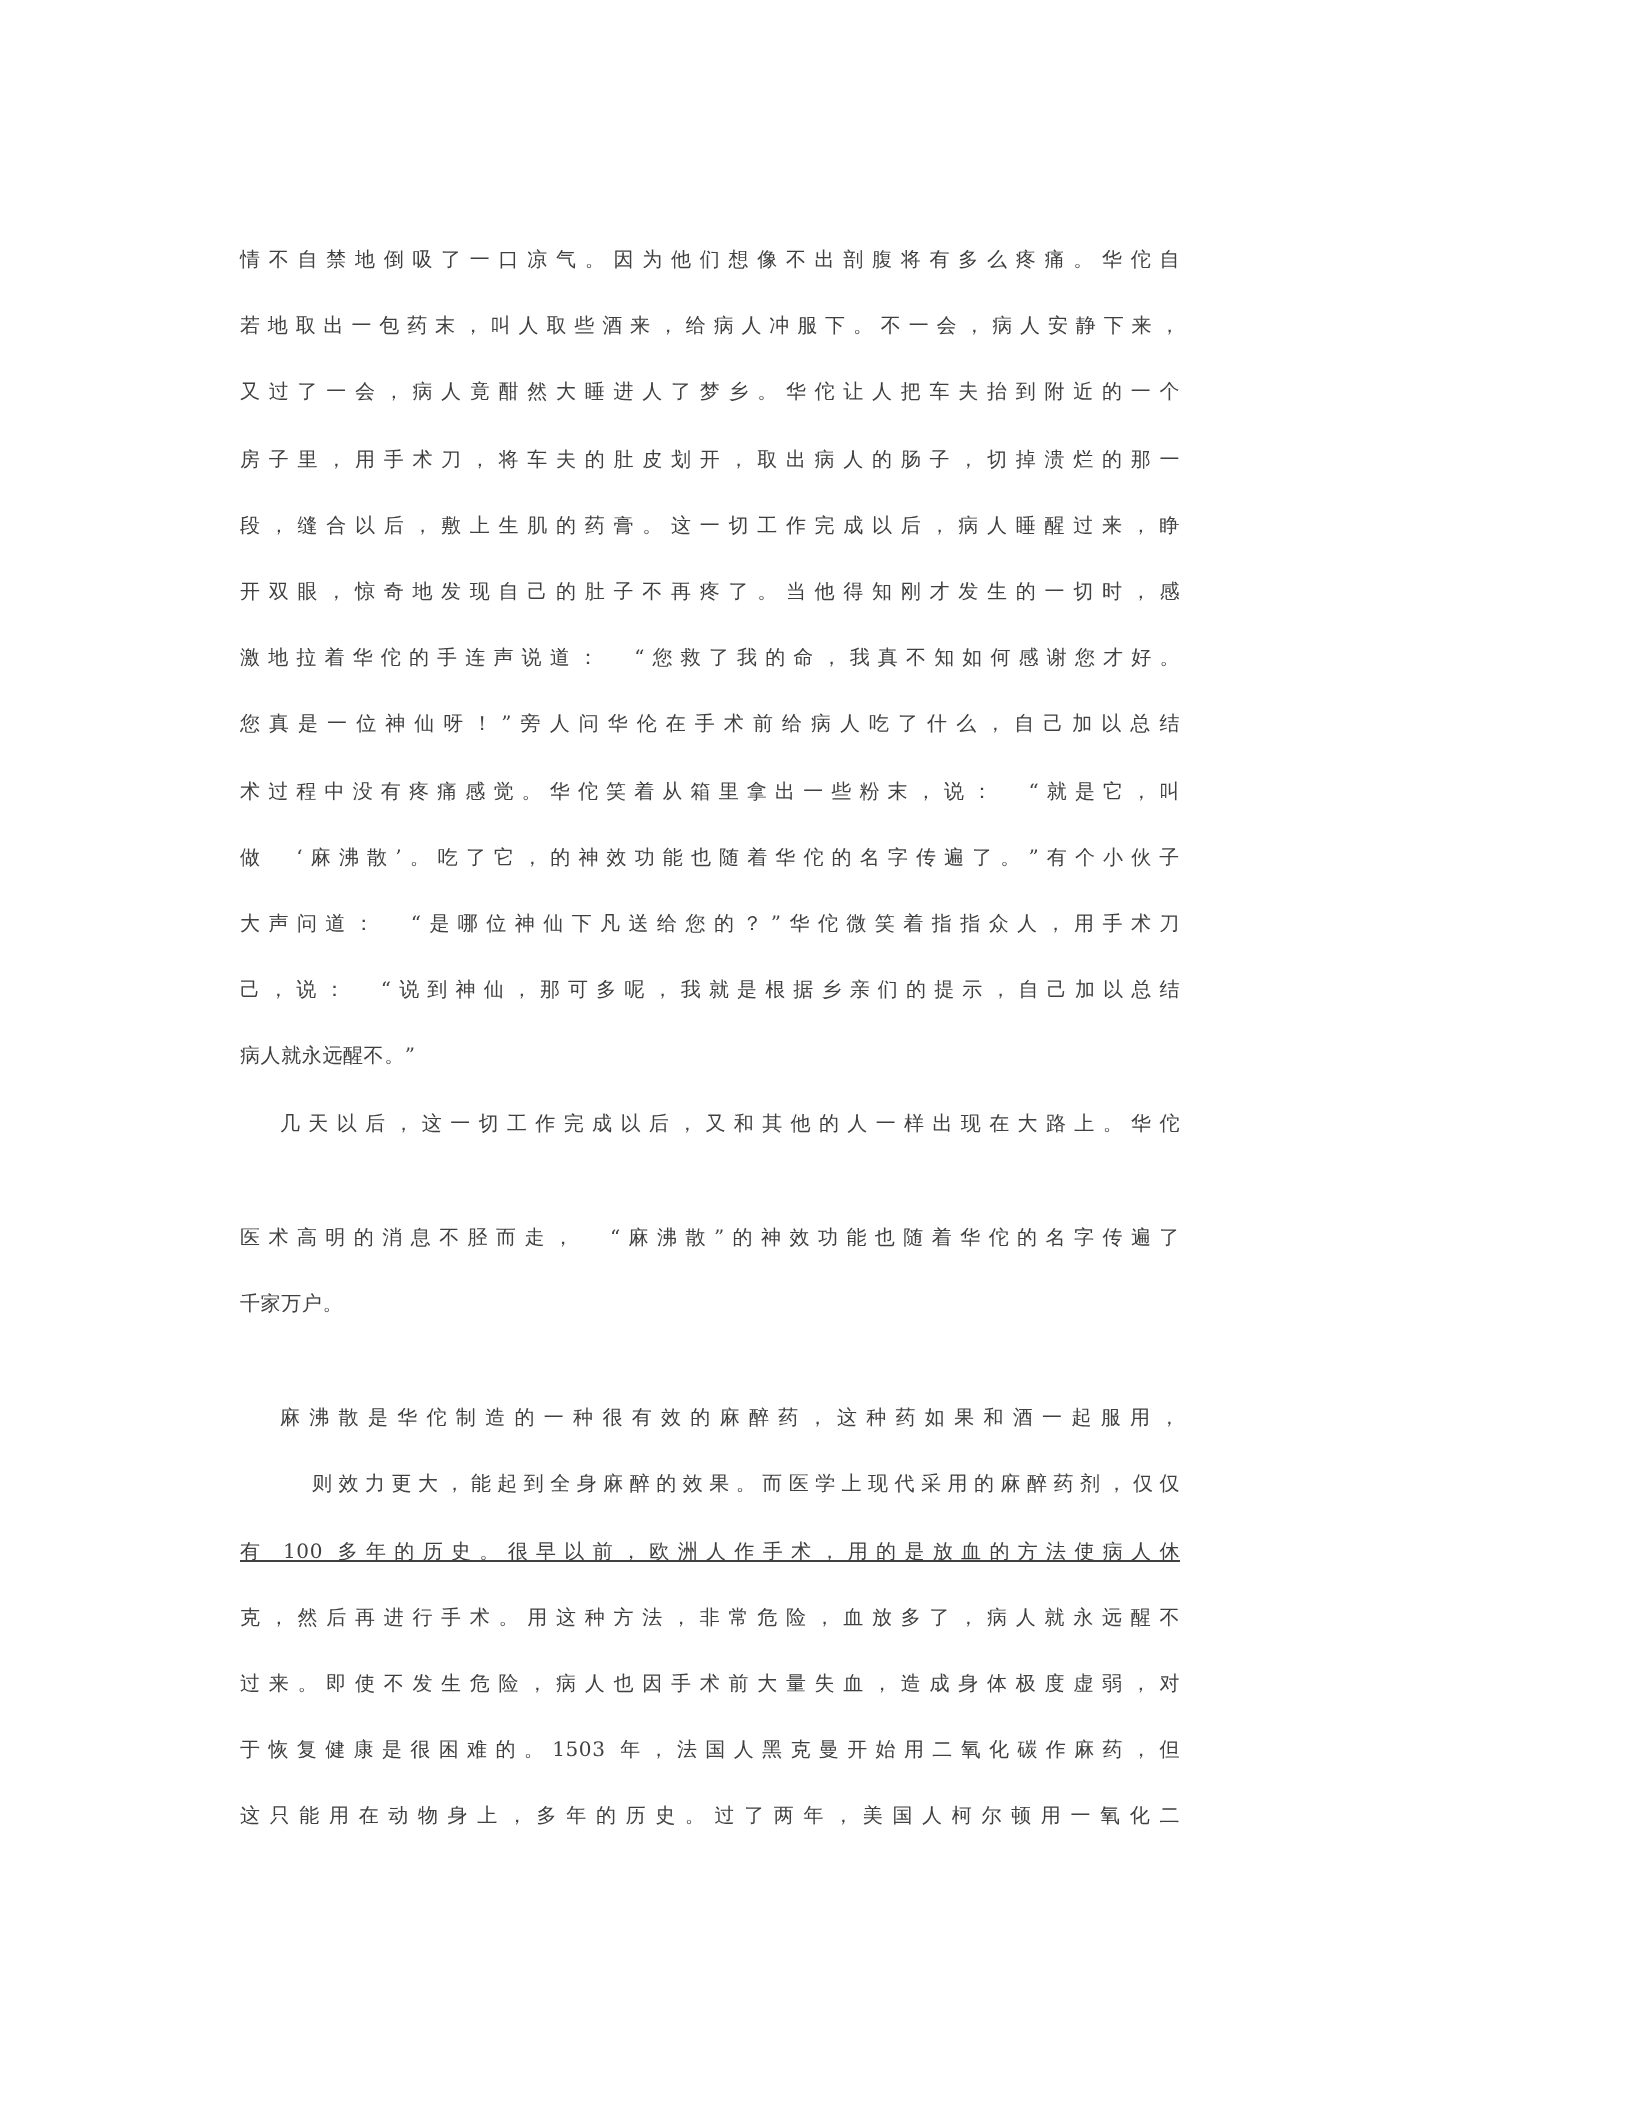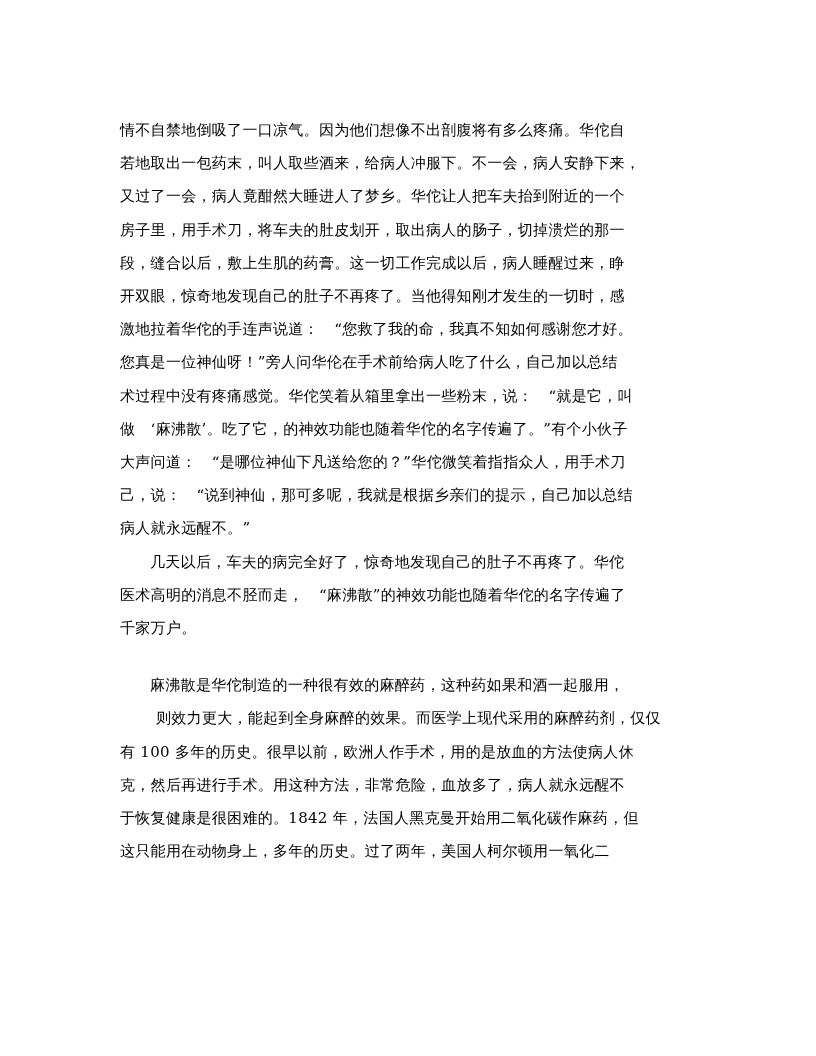--- a/index.html
+++ b/index.html
@@ -12,23 +12,23 @@
       height: 1056px;
       position: relative;
       overflow: hidden;
     }
     .page {
       position: absolute;
       left: 120px;
       top: 114px;
       width: 470px;
       font-family: "DejaVu Serif", "Liberation Serif", serif;
-      font-size: 15px;
+      font-size: 10px;
       line-height: 33.2px;
-      color: #000000;
+      color: #404040;
       text-align: justify;
       letter-spacing: 0.3px;
     }
     .para {
       margin: 0;
       padding: 0;
     }
     .para.indent {
       text-indent: 2em;
     }
@@ -55,25 +55,26 @@
     <span class="line">开双眼，惊奇地发现自己的肚子不再疼了。当他得知刚才发生的一切时，感</span>
     <span class="line">激地拉着华佗的手连声说道：　“您救了我的命，我真不知如何感谢您才好。</span>
     <span class="line">您真是一位神仙呀！”旁人问华伦在手术前给病人吃了什么，自己加以总结</span>
     <span class="line">术过程中没有疼痛感觉。华佗笑着从箱里拿出一些粉末，说：　“就是它，叫</span>
     <span class="line">做　‘麻沸散’。吃了它，的神效功能也随着华佗的名字传遍了。”有个小伙子</span>
     <span class="line">大声问道：　“是哪位神仙下凡送给您的？”华佗微笑着指指众人，用手术刀</span>
     <span class="line">己，说：　“说到神仙，那可多呢，我就是根据乡亲们的提示，自己加以总结</span>
     <span class="line last">病人就永远醒不。”</span>
   </div>
   <div class="para indent">
-    <span class="line" style="padding-left:2em;text-indent:0;">几天以后，车夫的病完全好了，惊奇地发现自己的肚子不再疼了。华佗</span>
-    <span class="line" style="text-indent:0;">医术高明的消息不胫而走，　“麻沸散”的神效功能也随着华佗的名字传遍了</span>
+    <span class="line" style="padding-left:2em;text-indent:0;">几天以后，这一切工作完成以后，又和其他的人一样出现在大路上。华佗</span>
+    <span class="line" style="text-indent:0;margin-top:24px;">医术高明的消息不胫而走，　“麻沸散”的神效功能也随着华佗的名字传遍了</span>
     <span class="line last" style="text-indent:0;">千家万户。</span>
   </div>
   <div class="para indent">
     <span class="line" style="padding-left:2em;text-indent:0;margin-top:24px;">麻沸散是华佗制造的一种很有效的麻醉药，这种药如果和酒一起服用，</span>
     <span class="line" style="text-indent:0;margin-left:36px;">则效力更大，能起到全身麻醉的效果。而医学上现代采用的麻醉药剂，仅仅</span>
-    <span class="line" style="text-indent:0;">有 100 多年的历史。很早以前，欧洲人作手术，用的是放血的方法使病人休</span>
+    <span class="line" style="text-indent:0;text-decoration:underline;">有 100 多年的历史。很早以前，欧洲人作手术，用的是放血的方法使病人休</span>
     <span class="line" style="text-indent:0;">克，然后再进行手术。用这种方法，非常危险，血放多了，病人就永远醒不</span>
-    <span class="line" style="text-indent:0;">于恢复健康是很困难的。1842 年，法国人黑克曼开始用二氧化碳作麻药，但</span>
+    <span class="line" style="text-indent:0;">过来。即使不发生危险，病人也因手术前大量失血，造成身体极度虚弱，对</span>
+    <span class="line" style="text-indent:0;">于恢复健康是很困难的。1503 年，法国人黑克曼开始用二氧化碳作麻药，但</span>
     <span class="line" style="text-indent:0;">这只能用在动物身上，多年的历史。过了两年，美国人柯尔顿用一氧化二</span>
   </div>
 </div>
 
 </body></html>

